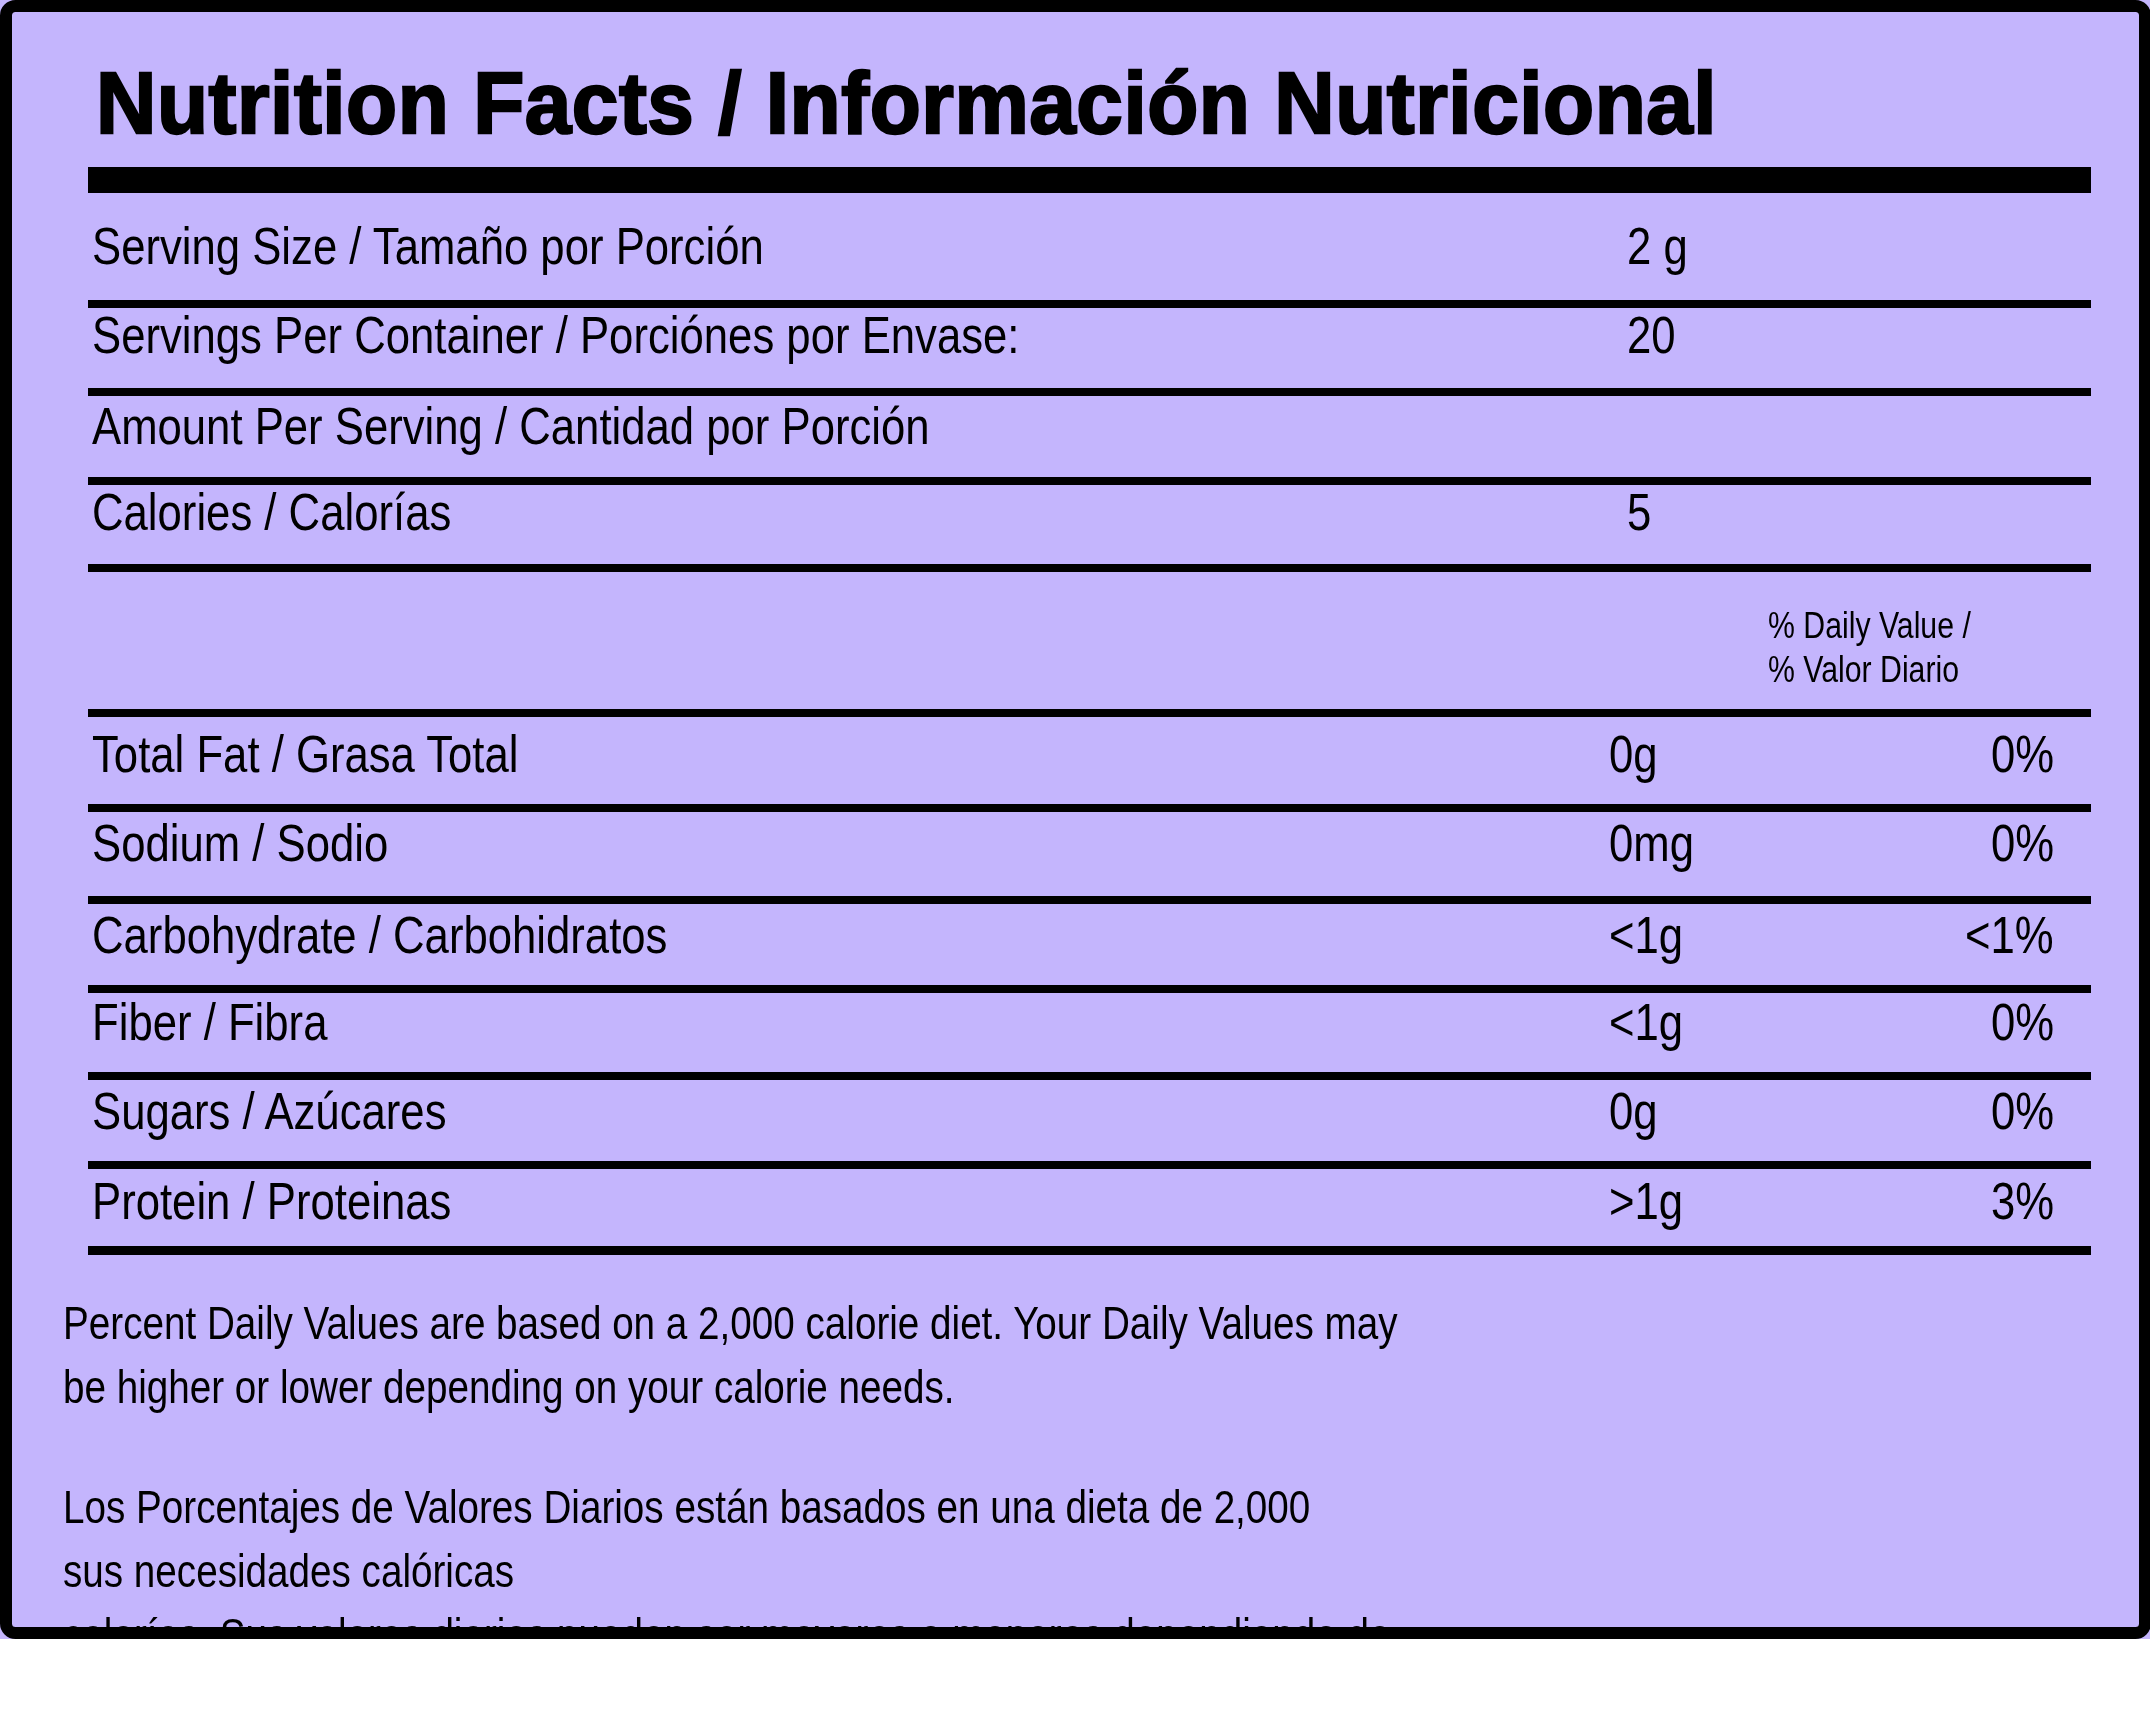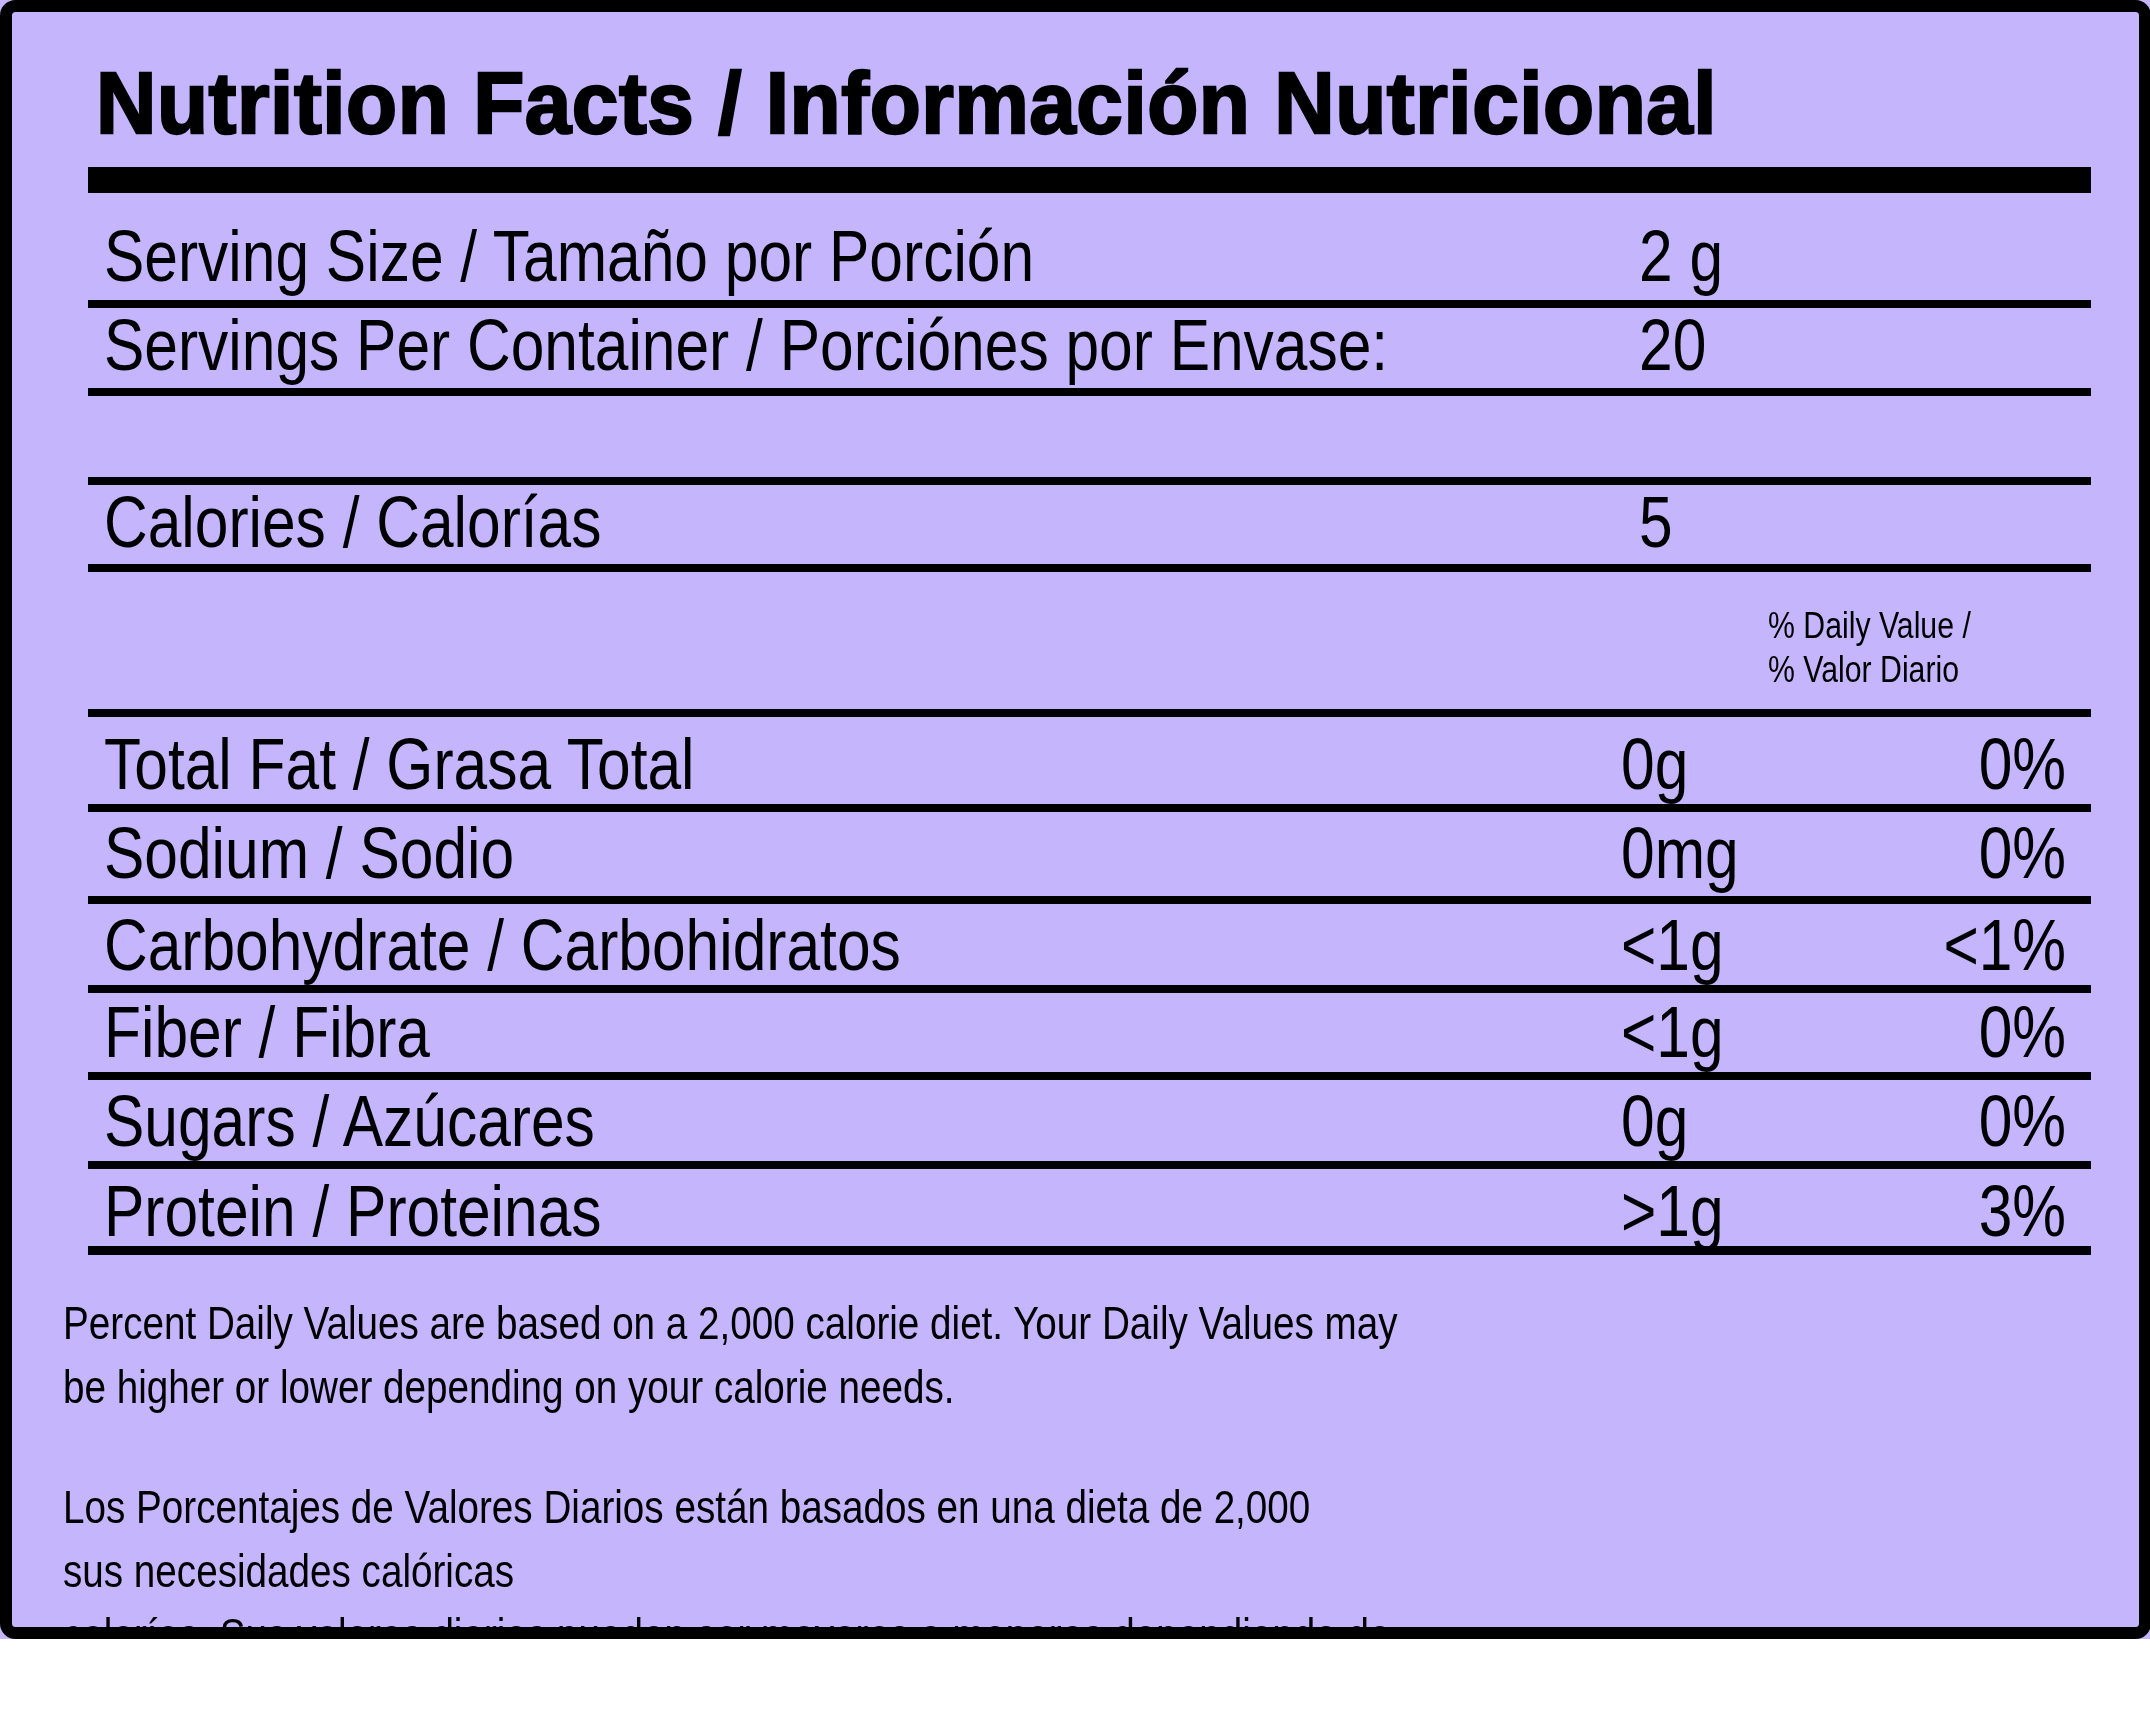--- a/index.html
+++ b/index.html
@@ -28,22 +28,22 @@
   .bar {
     position: absolute; left: 88px; top: 167px;
     width: 2003px; height: 26px; background: #000;
   }
   .rule {
     position: absolute; left: 88px;
     width: 2003px; height: 7.8px; background: #000;
   }
   .rule.thick { height: 9px; }
   .row {
-    position: absolute; left: 104px; width: 1995px; height: 90px;
-    font-size: 72px; line-height: 1;
+    position: absolute; left: 92px; width: 1995px; height: 90px;
+    font-size: 52px; line-height: 1;
   }
   .ctext {
     display: inline-block; white-space: nowrap;
     transform: scaleX(0.84); transform-origin: 0 0;
   }
   .row .val  { position: absolute; left: 1535px; top: 0; } 
   .row .amt  { position: absolute; left: 1517px; top: 0; } 
   .row .dv   { position: absolute; right: 33px;  top: 0; } 
   .row .dv .ctext { transform-origin: 100% 0; }
   .dvhead {
@@ -71,20 +71,24 @@
     <span class="val"><span class="ctext">2 g</span></span>
   </div>
   <div class="rule" style="top:300px"></div>
 
   <div class="row" style="top:309px">
     <span class="ctext">Servings Per Container / Porciónes por Envase:</span>
     <span class="val"><span class="ctext">20</span></span>
   </div>
   <div class="rule" style="top:388px"></div>
 
+  <div class="row" style="top:400px">
+    <span class="ctext">Amount Per Serving / Cantidad por Porción</span>
+    <span class="val"><span class="ctext"></span></span>
+  </div>
   <div class="rule" style="top:477px"></div>
 
   <div class="row" style="top:486px">
     <span class="ctext">Calories / Calorías</span>
     <span class="val"><span class="ctext">5</span></span>
   </div>
   <div class="rule" style="top:564px"></div>
 
   <div class="dvhead">
     <div class="line"><span class="ctext">% Daily Value /</span></div>

